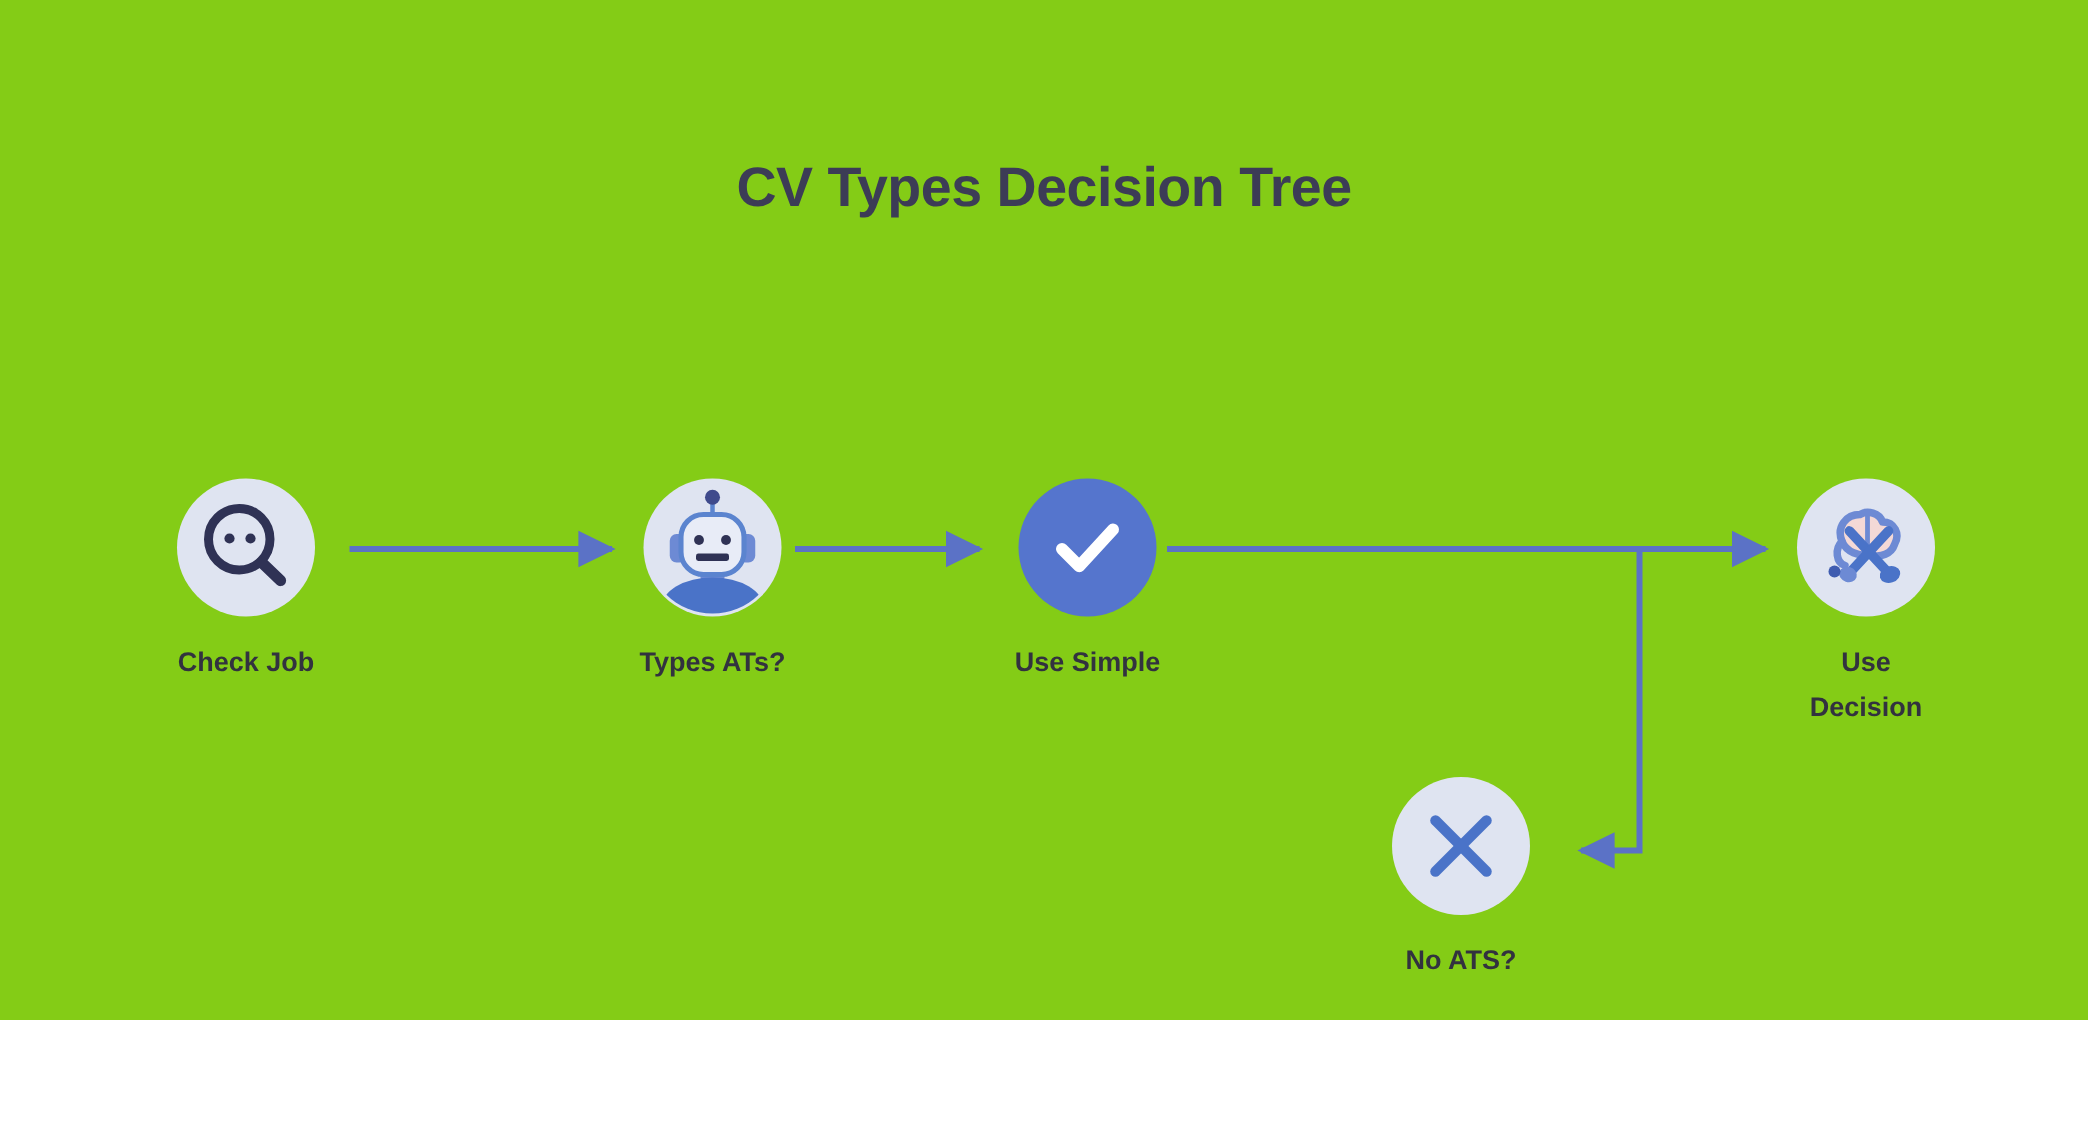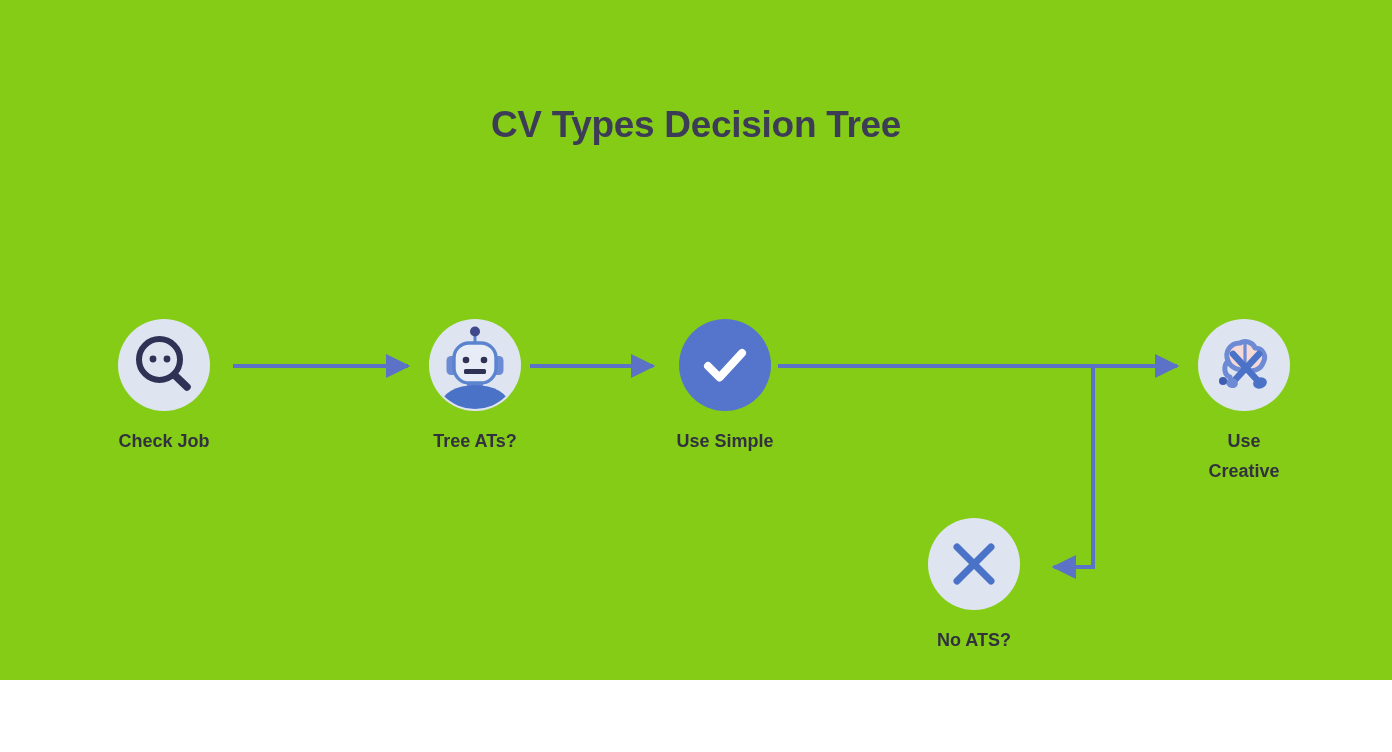--- a/index.html
+++ b/index.html
@@ -130,21 +130,21 @@
 
           <rect x="23" y="22" width="42" height="40" rx="15" fill="#e8ecf7" stroke="#5b84cf" stroke-width="3.4"></rect>
 
           <circle cx="35" cy="39" r="3.3" fill="#2f3255"></circle>
           <circle cx="53" cy="39" r="3.3" fill="#2f3255"></circle>
 
           <rect x="33" y="48" width="22" height="5" rx="1.6" fill="#2f3255"></rect>
         </g>
       </svg>
     </div>
-    <div class="node-label">Tree ATs?</div>
+    <div class="node-label">Types ATs?</div>
   </div>
 
   <div class="node" style="left:725px; top:319px;">
     <div class="node-circle solid">
       <svg width="56" height="56" viewBox="0 0 56 56" xmlns="http://www.w3.org/2000/svg">
         <path d="M11 29 L22.5 40.5 L45 16" fill="none" stroke="#ffffff" stroke-width="8" stroke-linecap="round" stroke-linejoin="round"></path>
       </svg>
     </div>
     <div class="node-label">Use Simple</div>
   </div>
@@ -172,16 +172,16 @@
 
         <line x1="24" y1="24" x2="50" y2="52" stroke="#4a73c8" stroke-width="6.5" stroke-linecap="round"></line>
         <line x1="50" y1="24" x2="24" y2="52" stroke="#4a73c8" stroke-width="6.5" stroke-linecap="round"></line>
         <ellipse cx="51" cy="53" rx="7" ry="5.5" fill="#4a73c8" transform="rotate(-18 51 53)"></ellipse>
         <ellipse cx="23" cy="53" rx="6" ry="5" fill="#6d8ad4" transform="rotate(18 23 53)"></ellipse>
 
         <circle cx="14" cy="51" r="4" fill="#3f5cb0"></circle>
       </svg>
     </div>
     <div class="node-label">Use
-Creative</div>
+Decision</div>
   </div>
 
 </div>
 
 </body></html>

